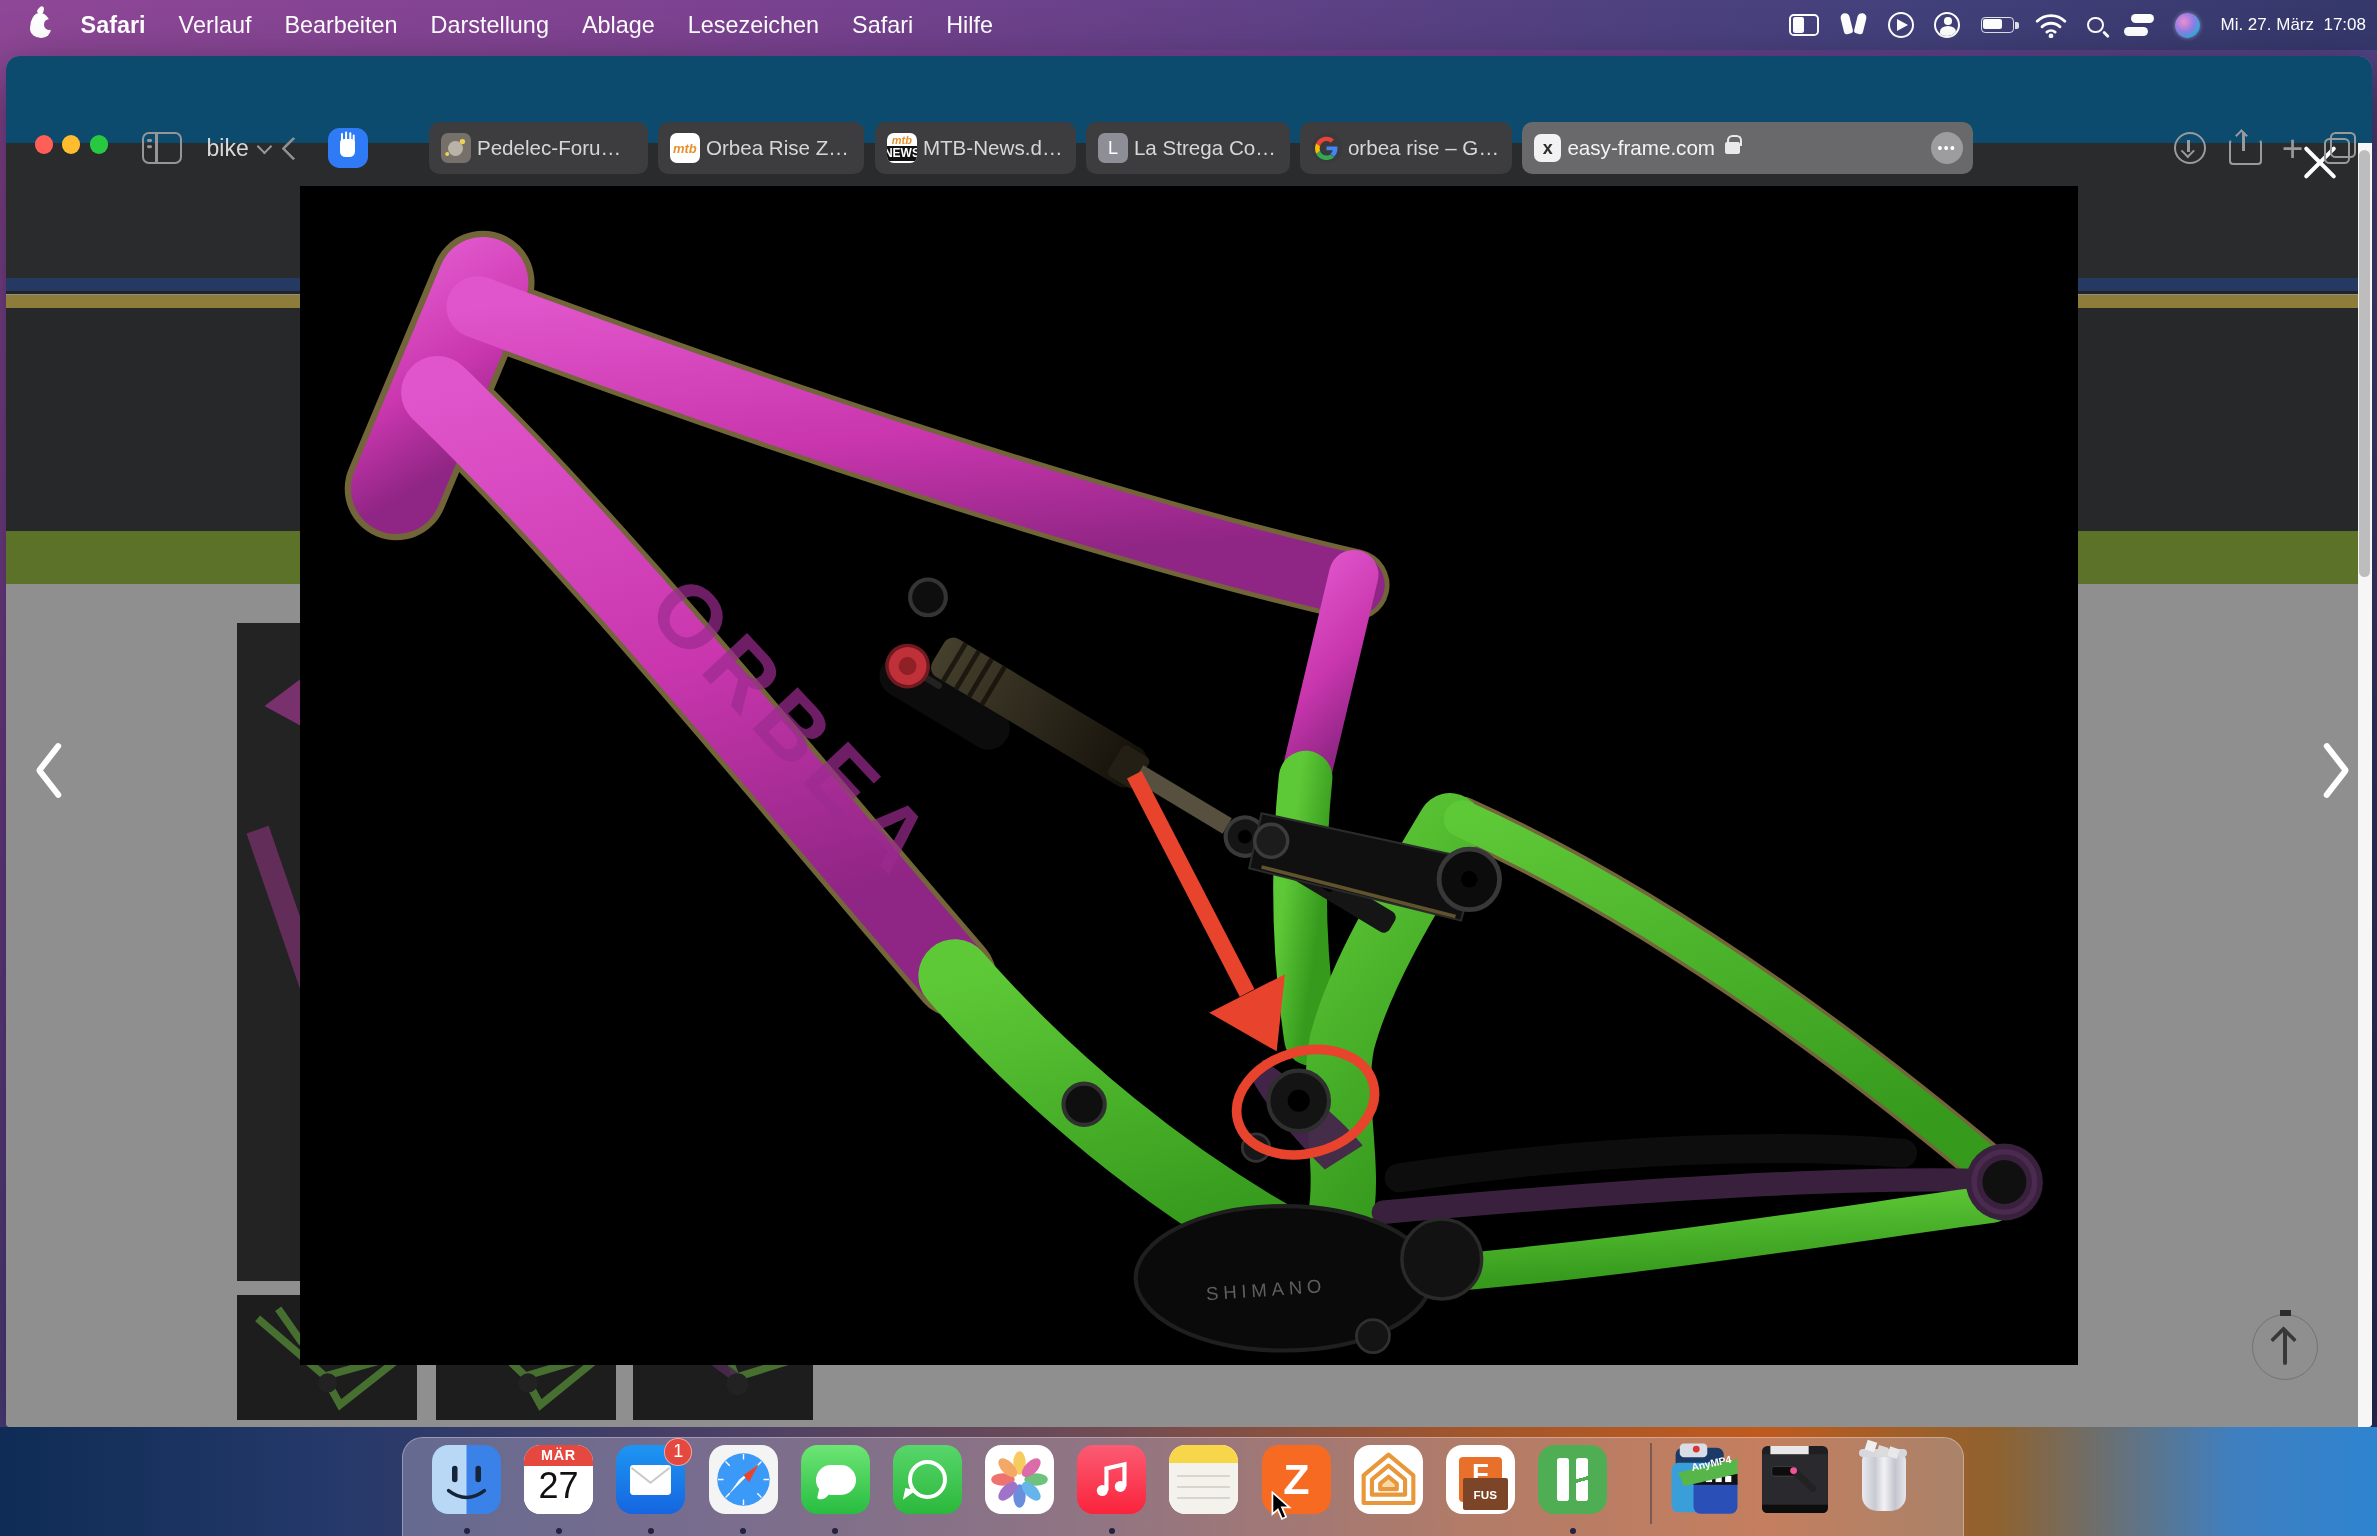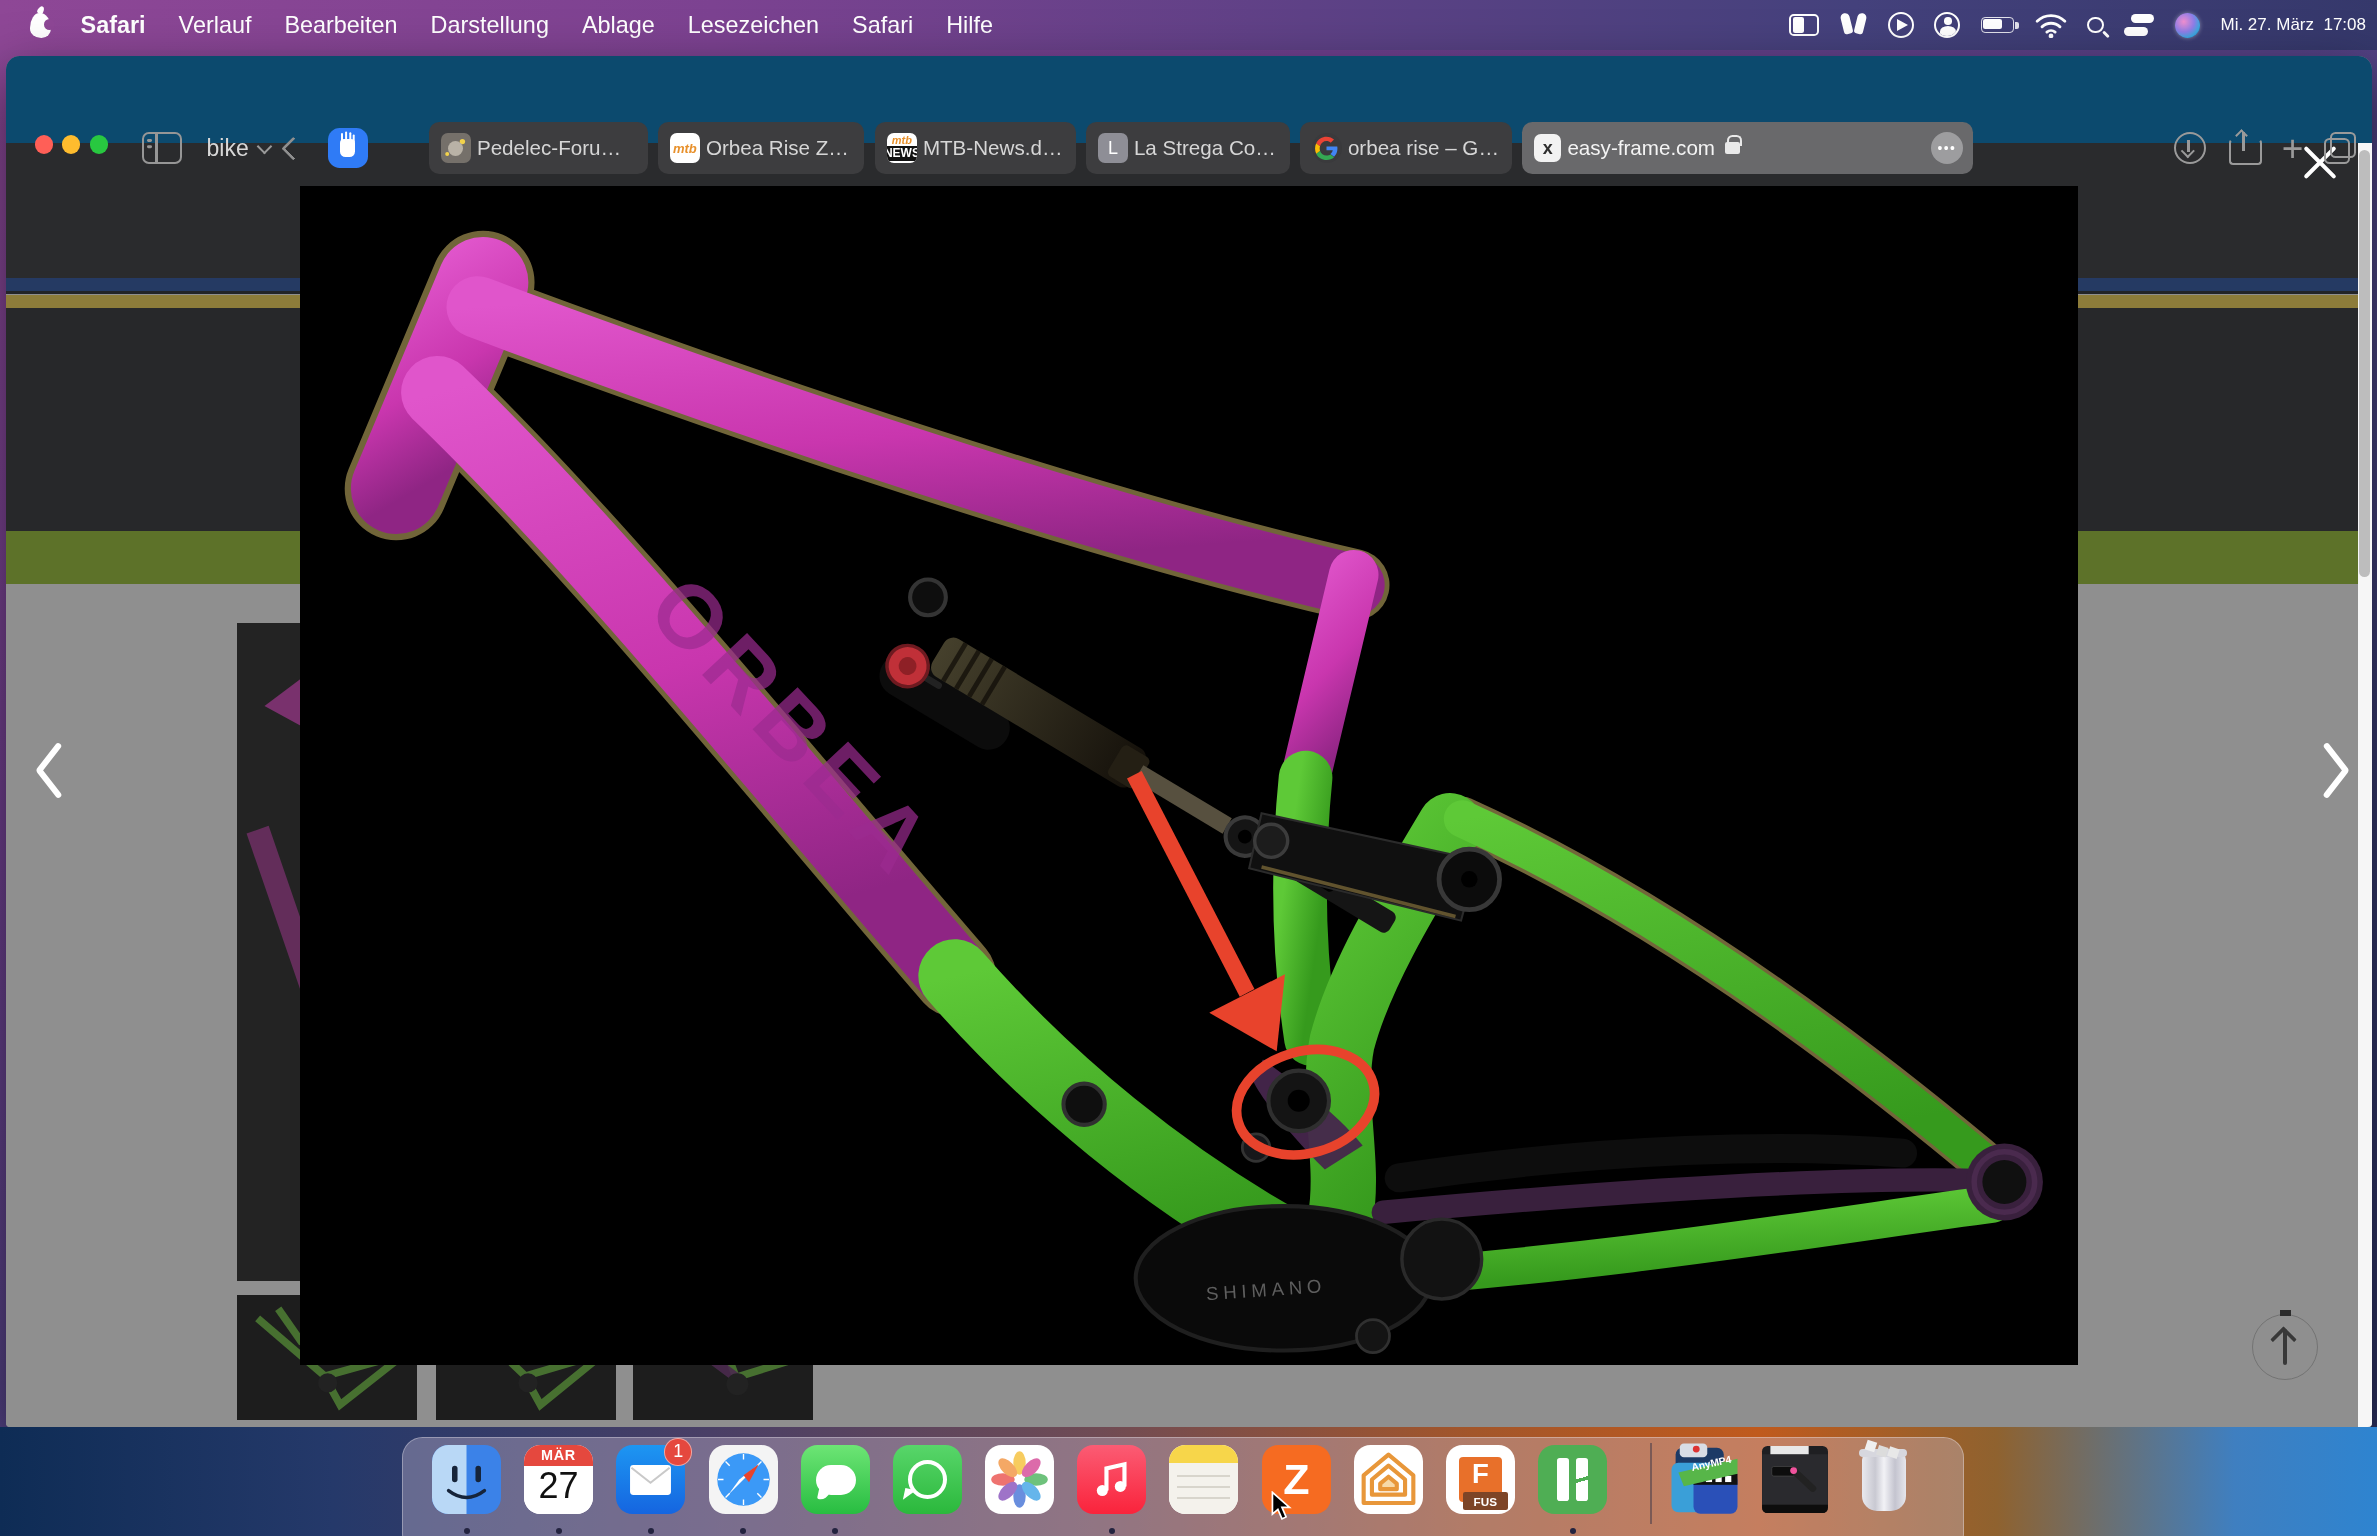--- a/index.html
+++ b/index.html
@@ -108,21 +108,21 @@
   .badge { position:absolute; right:-6.9px; top:-6.9px; width:27.5px; height:27.5px; border-radius:50%; background:#e5483e; color:#fff; font-size:18px; display:flex; align-items:center; justify-content:center; border:1.4px solid rgba(255,255,255,.5); }
   .bubble { width:40px; height:30px; background:#fff; border-radius:15px; position:relative; }
   .bubble:after{ content:""; position:absolute; left:2.8px; bottom:-5.5px; width:11px; height:9.6px; background:#fff; border-radius:0 0 9.6px 1.4px; transform:rotate(12deg); }
   .wa-ring { width:39px; height:39px; border:4.8px solid #fff; border-radius:50%; position:relative; }
   .wa-ring:after{ content:""; position:absolute; left:-8.3px; bottom:-5.5px; border-top:12.4px solid #fff; border-right:11px solid transparent; transform:rotate(12deg); }
   .notes-top { height:18px; background:#f7d64a; }
   .notes-lines { height:51px; background:#f4f2ec; position:relative; }
   .notes-lines:before{ content:""; position:absolute; left:8.3px; right:8.3px; top:12.4px; height:2.1px; background:#d8d5cc; box-shadow:0 11px 0 #d8d5cc, 0 22px 0 #d8d5cc; }
   .fus-book { width:43px; height:45px; background:#e8702a; border-radius:4.1px; position:relative; color:#fff; }
   .fus-book .f { position:absolute; left:0; right:0; top:1.4px; text-align:center; font-size:27.5px; font-weight:700; }
-  .fus-band { position:absolute; left:4.1px; right:-5.5px; bottom:-8.3px; height:18px; background:#7d4527; color:#fff; font-size:11.7px; font-weight:700; display:flex; align-items:center; justify-content:center; border-radius:2.1px; }
+  .fus-band { position:absolute; left:4.1px; right:-5.5px; bottom:-8.3px; height:32px; background:#7d4527; color:#fff; font-size:11.7px; font-weight:700; display:flex; align-items:center; justify-content:center; border-radius:2.1px; }
   .ef-bars { display:flex; gap:6.9px; }
   .ef-bars span{ width:12.4px; height:43px; background:#fff; border-radius:2.8px; }
   .trash { width:44px; height:58px; background:linear-gradient(90deg,#e9e9ee,#c9c9d2 30%,#f2f2f6 50%,#c4c4cf 75%,#e6e6ec); border-radius:6.9px 6.9px 15px 15px; position:relative; margin-top:5.5px; }
   .trash:before{ content:""; position:absolute; left:-2.1px; top:-4.1px; width:48px; height:8.3px; background:#d7d7de; border-radius:4.1px; }
   .trash:after{ content:""; position:absolute; left:4.1px; top:-12.4px; width:9.6px; height:9.6px; background:#efefef; transform:rotate(18deg); box-shadow:12.4px 1.4px 0 #dcdcdc, 23.4px -0.7px 0 #e8e8e8; }
   .cursor { position:absolute; left:1271px; top:1491px; width:20.6px; height:30px; z-index:60; }
 
   .dimnote { font-style:italic; }
 </style>
 </head>

